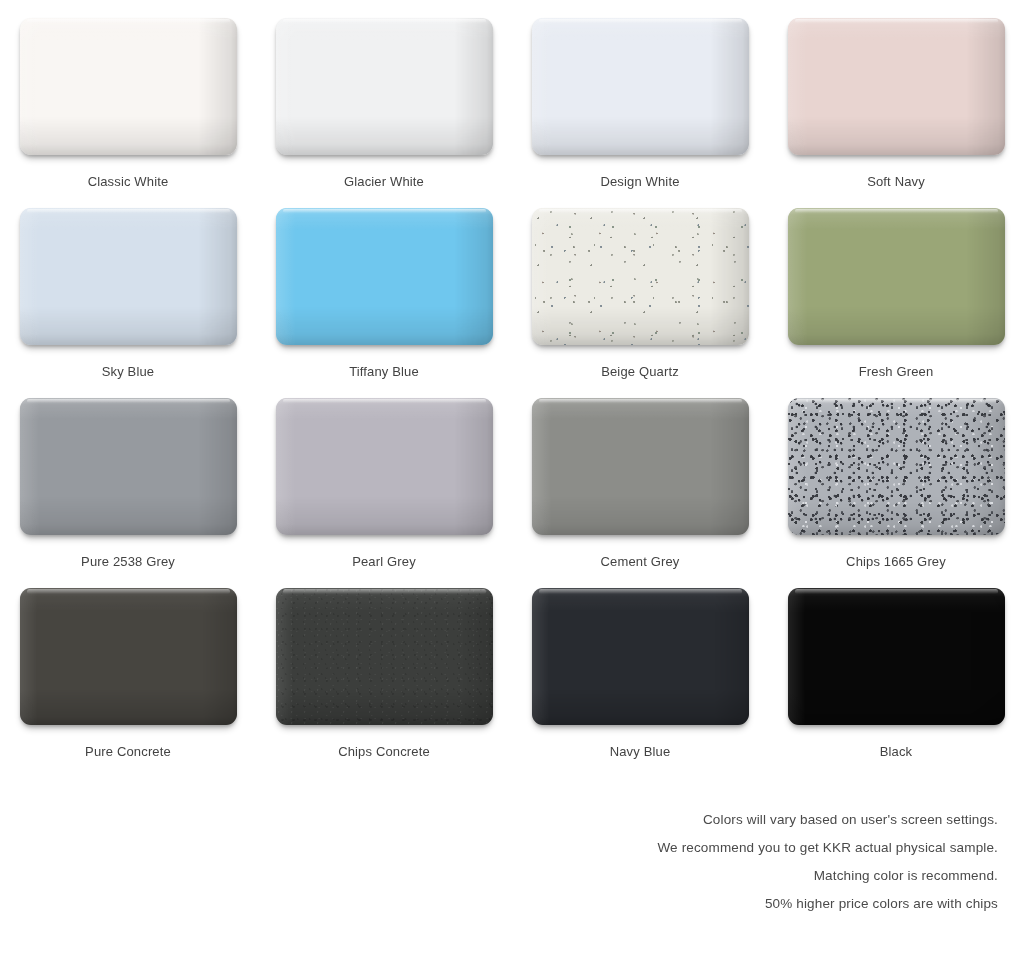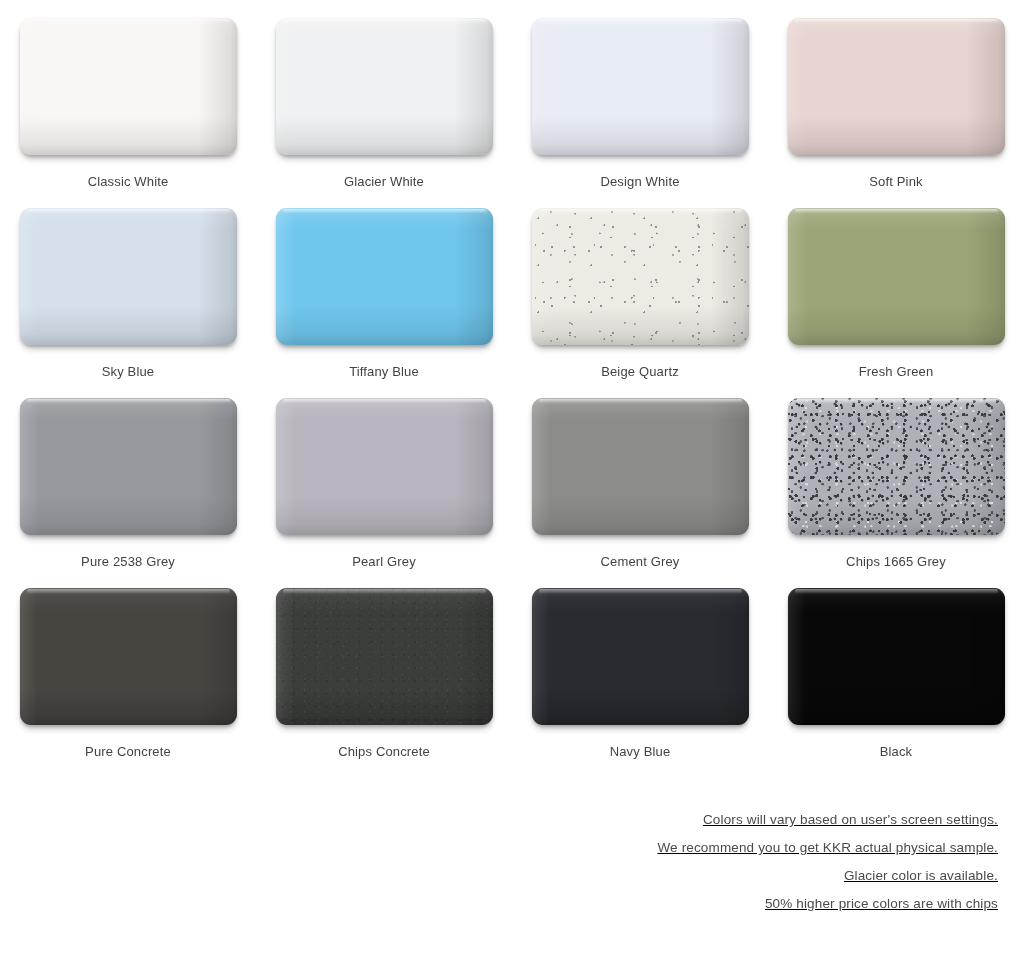--- a/index.html
+++ b/index.html
@@ -202,21 +202,20 @@
     white-space: nowrap;
   }
 
   
   .notes {
     position: absolute;
     right: 26px;
     top: 806px;
     width: 560px;
     text-align: right;
-    text-decoration: underline;
   }
 
   .note-line {
     font-size: 13.5px;
     line-height: 28px;
     color: #4a4a4a;
     letter-spacing: 0.15px;
     white-space: nowrap;
   }
 </style>
@@ -241,21 +240,21 @@
       <div class="cell">
         <div class="chip-wrap">
           <div class="chip" style="background: rgb(232, 236, 243);"></div>
         </div>
         <div class="chip-label">Design White</div>
       </div>
       <div class="cell">
         <div class="chip-wrap">
           <div class="chip" style="background: rgb(232, 212, 208);"></div>
         </div>
-        <div class="chip-label">Soft Pink</div>
+        <div class="chip-label">Soft Navy</div>
       </div>
       <div class="cell">
         <div class="chip-wrap">
           <div class="chip" style="background: rgb(213, 224, 236);"></div>
         </div>
         <div class="chip-label">Sky Blue</div>
       </div>
       <div class="cell">
         <div class="chip-wrap">
           <div class="chip" style="background: rgb(111, 199, 238);"></div>
@@ -326,17 +325,17 @@
         <div class="chip-wrap">
           <div class="chip dark" style="background: rgb(8, 8, 8);"></div>
         </div>
         <div class="chip-label">Black</div>
       </div>
     </div>
 
   <div class="notes" id="notes-block">
       <div class="note-line">Colors will vary based on user's screen settings.</div>
       <div class="note-line">We recommend you to get KKR actual physical sample.</div>
-      <div class="note-line">Glacier color is available.</div>
+      <div class="note-line">Matching color is recommend.</div>
       <div class="note-line">50% higher price colors are with chips</div>
     </div>
 
 </div>
 
 </body></html>

